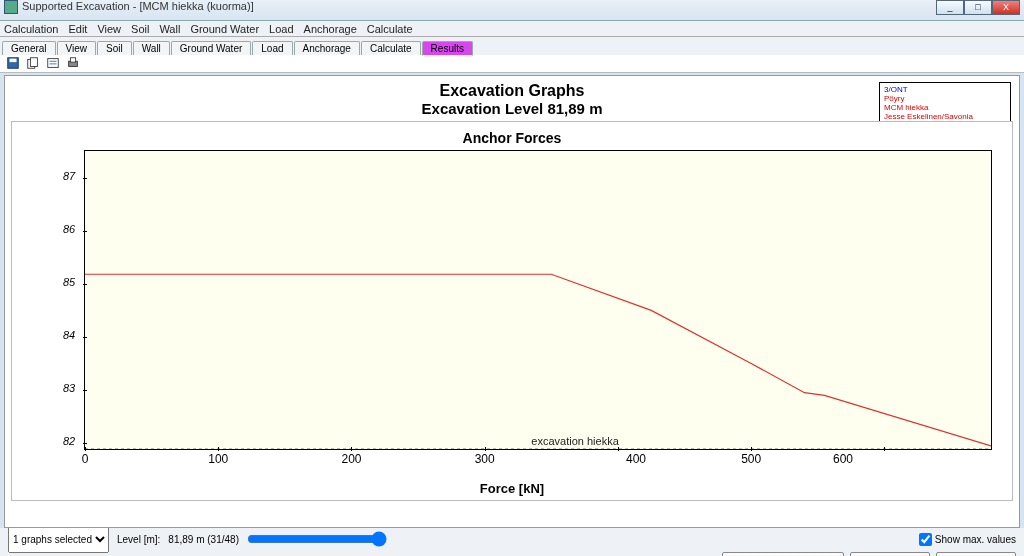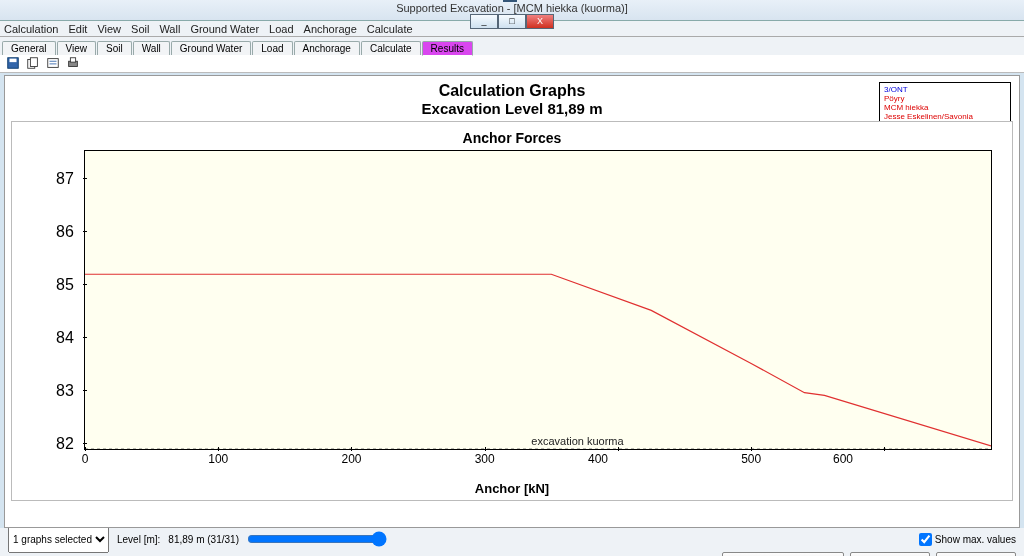--- a/index.html
+++ b/index.html
@@ -1,19 +1,19 @@
 <!DOCTYPE html>
 <html><head>
 <meta charset="utf-8">
 <style>
   * { box-sizing: border-box; margin: 0; padding: 0; font-family: "Segoe UI", Tahoma, sans-serif; }
   body { width: 1024px; height: 556px; background: #d4e4f0; overflow: hidden; font-size: 11px; }
 
   
-  .titlebar { height: 21px; background: linear-gradient(#e8f0f8,#d8e4f0); border-bottom:1px solid #8aa; display:flex; align-items:center; padding:0 4px;flex-direction:column; }
+  .titlebar { height: 21px; background: linear-gradient(#e8f0f8,#d8e4f0); border-bottom:1px solid #8aa; display:flex; padding:0 4px; }
   .titlebar .icon { width:14px; height:14px; background:#5a8; margin-right:4px; border:1px solid #357; }
   .titlebar .title { flex:1; color:#333; }
   .titlebar .win-btns { display:flex; gap:0; }
   .titlebar .win-btn { width:28px; height:15px; border:1px solid #567; background:linear-gradient(#f6fbff,#cfe1f0); font-size:9px; line-height:13px; text-align:center; }
   .titlebar .win-btn.close { background:linear-gradient(#f08080,#d03020); color:#fff; }
 
   
   .menubar { height:16px; background:#eef2f6; border-bottom:1px solid #aaa; display:flex; align-items:center; padding:0 4px; gap:10px; }
   .menubar span { color:#222; cursor:default; }
 
@@ -32,21 +32,21 @@
   .graph-titles .t1 { font-size:16px; }
   .graph-titles .t2 { font-size:15px; }
 
   .info-box { position:absolute; top:6px; right:8px; border:1px solid #000; background:#fff; padding:2px 4px; font-size:8px; line-height:9px; color:#d00; width:132px; }
 
   .chart-frame { border:1px solid #bbb; margin-top:4px; height:380px; background:#fff; position:relative; padding:8px 8px 8px 8px; }
   .chart-title { text-align:center; font-weight:bold; font-size:14px; margin-bottom:0; }
   .plot-area { position:absolute; left:72px; right:20px; top:28px; bottom:50px; background:#FFFFF0; border:1px solid #000; }
   .ylabel-txt { position:absolute; left:8px; top:50%; transform:translateY(-50%) rotate(-90deg); transform-origin:center; font-weight:bold; font-size:13px; white-space:nowrap; }
   .xlabel-txt { position:absolute; left:50%; bottom:4px; transform:translateX(-50%); font-weight:bold; font-size:13px; }
-  .tick-y { position:absolute; right:calc(100% - 70px); text-align:left; font-size:16px; width:26px; }
+  .tick-y { position:absolute; right:calc(100% - 70px); text-align:center; font-size:11px; width:26px;font-style:italic; }
   .tick-x { position:absolute; top:calc(100% - 48px); font-size:12px; transform:translateX(-50%); }
   .exc-label { position:absolute; font-size:11px; color:#222; }
 
   
   .ytick-mark { position:absolute; left:71px; width:4px; height:1px; background:#000; }
   .xtick-mark { position:absolute; width:1px; height:4px; background:#000; bottom:49px; }
 
   
   .bottombar { display:flex; align-items:center; gap:8px; padding:4px 8px; background:#eef2f6; height:22px;}
   .bottombar select { font-size:10px; height:27px; }
@@ -110,43 +110,43 @@
         <line x1="4" y1="9" x2="12" y2="9" stroke="#36a"></line>
       </svg></span>
   <span><svg viewBox="0 0 16 16">
         <rect x="3" y="6" width="10" height="6" fill="#888" stroke="#333"></rect>
         <rect x="5" y="2" width="6" height="5" fill="#fff" stroke="#333"></rect>
       </svg></span>
 </div>
 
 <div class="content">
   <div class="graph-titles">
-    <div class="t1">Calculation Graphs</div>
+    <div class="t1">Excavation Graphs</div>
     <div class="t2">Excavation Level 81,89 m</div>
   </div>
 
   <div class="info-box">
     <div style="color:#00d">3/ONT</div>
     <div>Pöyry</div>
     <div>MCM hiekka</div>
     <div>Jesse Eskelinen/Savonia</div>
     <div>GeoCalc 3.2 | 19.01.2017 13:44</div>
   </div>
 
   <div class="chart-frame">
     <div class="chart-title">Anchor Forces</div>
     <div class="ylabel-txt">Level of Excavation [m]</div>
-    <div class="xlabel-txt">Anchor [kN]</div>
+    <div class="xlabel-txt">Force [kN]</div>
     <div class="plot-area">
       <svg id="plot-svg" width="100%" height="100%" preserveAspectRatio="none" viewBox="0 0 906 298">
           <polyline points="0,123.237076648841 466.32352941176464,123.237076648841 566.25,159.3582887700535 666.1764705882354,212.47771836007132 719.470588235294,241.693404634581 739.4558823529412,244.34937611408174 906,294.8128342245988" fill="none" stroke="#e03030" stroke-width="1.2"></polyline>
           <line x1="0" x2="906" y1="298" y2="298" stroke="#555" stroke-dasharray="3,3" stroke-width="0.8"></line>
         </svg>
     </div>
-    <div class="exc-label" id="exc-label" style="left: 519.338px; top: 313px;">excavation kuorma</div>
+    <div class="exc-label" id="exc-label" style="left: 519.338px; top: 313px;">excavation hiekka</div>
 
     <div id="tick-container">
         <div class="tick-y" style="top: 313.157px;">82</div>
         <div class="ytick-mark" style="top: 321.157px;"></div>
         <div class="tick-y" style="top: 260.037px;">83</div>
         <div class="ytick-mark" style="top: 268.037px;"></div>
         <div class="tick-y" style="top: 206.918px;">84</div>
         <div class="ytick-mark" style="top: 214.918px;"></div>
         <div class="tick-y" style="top: 153.799px;">85</div>
         <div class="ytick-mark" style="top: 161.799px;"></div>
@@ -155,36 +155,36 @@
         <div class="tick-y" style="top: 47.5597px;">87</div>
         <div class="ytick-mark" style="top: 55.5597px;"></div>
         <div class="tick-x" style="left: 73px;">0</div>
         <div class="xtick-mark" style="left: 73px;"></div>
         <div class="tick-x" style="left: 206.235px;">100</div>
         <div class="xtick-mark" style="left: 206.235px;"></div>
         <div class="tick-x" style="left: 339.471px;">200</div>
         <div class="xtick-mark" style="left: 339.471px;"></div>
         <div class="tick-x" style="left: 472.706px;">300</div>
         <div class="xtick-mark" style="left: 472.706px;"></div>
-        <div class="tick-x" style="left: 586px;">400</div>
+        <div class="tick-x" style="left: 624px;">400</div>
         <div class="xtick-mark" style="left: 605.941px;"></div>
         <div class="tick-x" style="left: 739.176px;">500</div>
         <div class="xtick-mark" style="left: 739.176px;"></div>
         <div class="tick-x" style="left: 831px;">600</div>
         <div class="xtick-mark" style="left: 872.412px;"></div>
       </div>
   </div>
 </div>
 
 <div class="bottombar">
   <select>
     <option>1 graphs selected</option>
   </select>
   <span class="level-lbl">Level [m]:</span>
-  <span class="level-lbl">81,89 m (31/31)</span>
+  <span class="level-lbl">81,89 m (31/48)</span>
   <input type="range" class="slider" min="0" max="100" value="100" style="">
   <div class="spacer"></div>
   <label class="checkbox-lbl">
     <input type="checkbox" id="showmax" checked="" style="">
     <span>Show max. values</span>
   </label>
 </div>
 
 <div class="buttonrow">
   <div class="btn">Update and Zoom</div>

